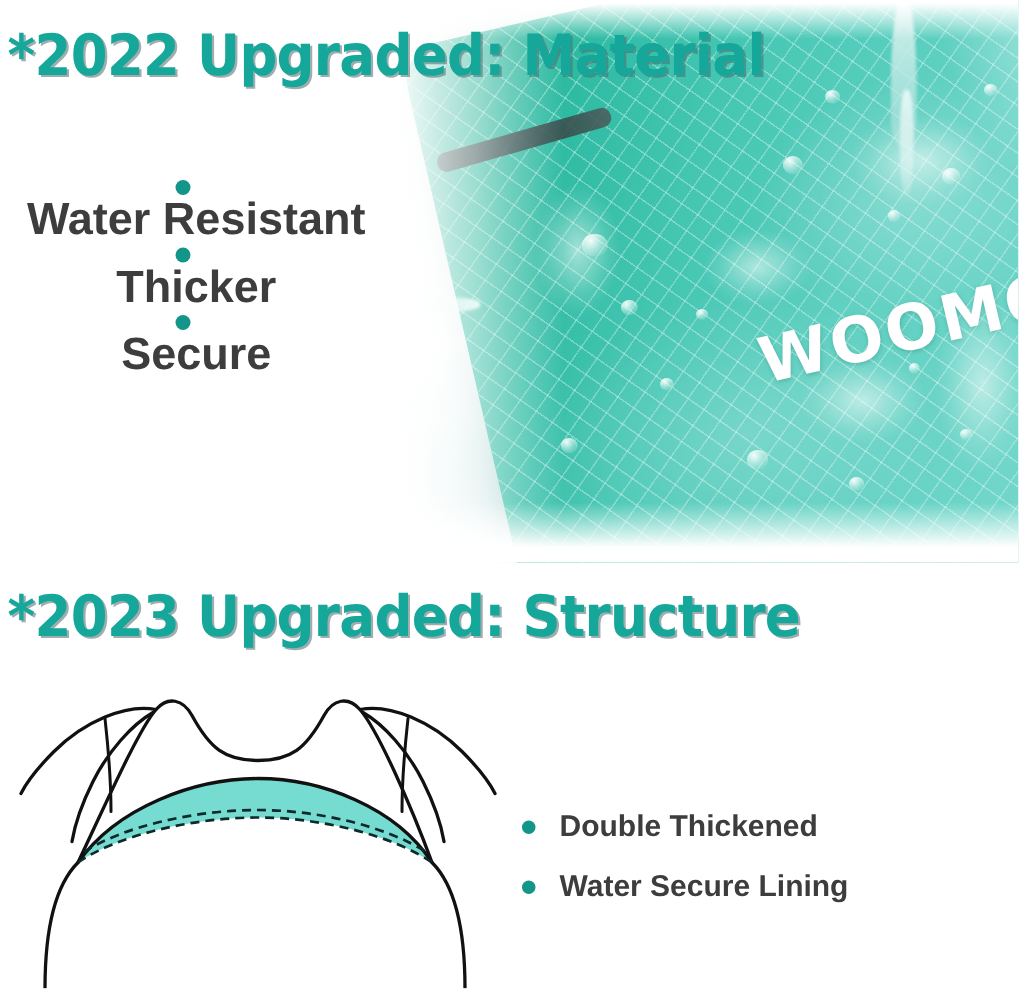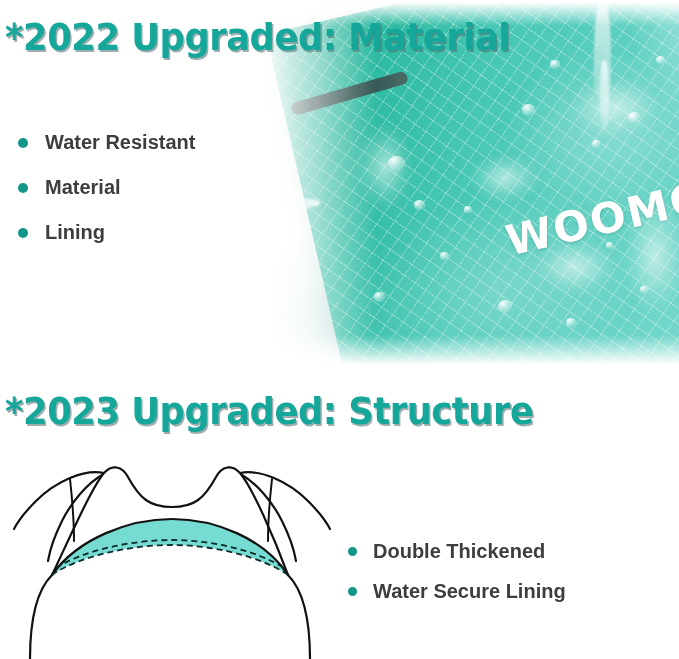--- a/index.html
+++ b/index.html
@@ -151,21 +151,21 @@
     font-weight:700;
     color:#3d3d3d;
     white-space:nowrap;
   }
   .dot{
     flex:0 0 auto;border-radius:50%;
     background:#13958a;
   }
 
   #list1{left:18px;top:120px;}
-  #list1 li{font-size:20px;height:45px;}
+  #list1 li{font-size:30px;height:45px;flex-direction:column;}
   #list1 .dot{width:10px;height:10px;margin-right:17px;}
 
   #list2{left:348px;top:531px;}
   #list2 li{font-size:20px;height:40px;}
   #list2 .dot{width:9px;height:9px;margin-right:16px;}
 
   
   .diagram{position:absolute;left:0px;top:445px;width:340px;height:214px;}
   .diagram svg{display:block;}
 </style>
@@ -224,25 +224,25 @@
 
     <div class="heading" id="h1">*2022 Upgraded: Material</div>
 
     <ul class="bullets" id="list1">
       <li>
         <span class="dot"></span>
         <span>Water Resistant</span>
       </li>
       <li>
         <span class="dot"></span>
-        <span>Material</span>
-      </li>
-      <li>
-        <span class="dot"></span>
-        <span>Lining</span>
+        <span>Thicker</span>
+      </li>
+      <li>
+        <span class="dot"></span>
+        <span>Secure</span>
       </li>
     </ul>
   </div>
 
   <div>
 
     <div class="heading" id="h2">*2023 Upgraded: Structure</div>
 
     <div class="diagram">
       <svg width="340" height="214" viewBox="0 0 340 214" xmlns="http://www.w3.org/2000/svg">

